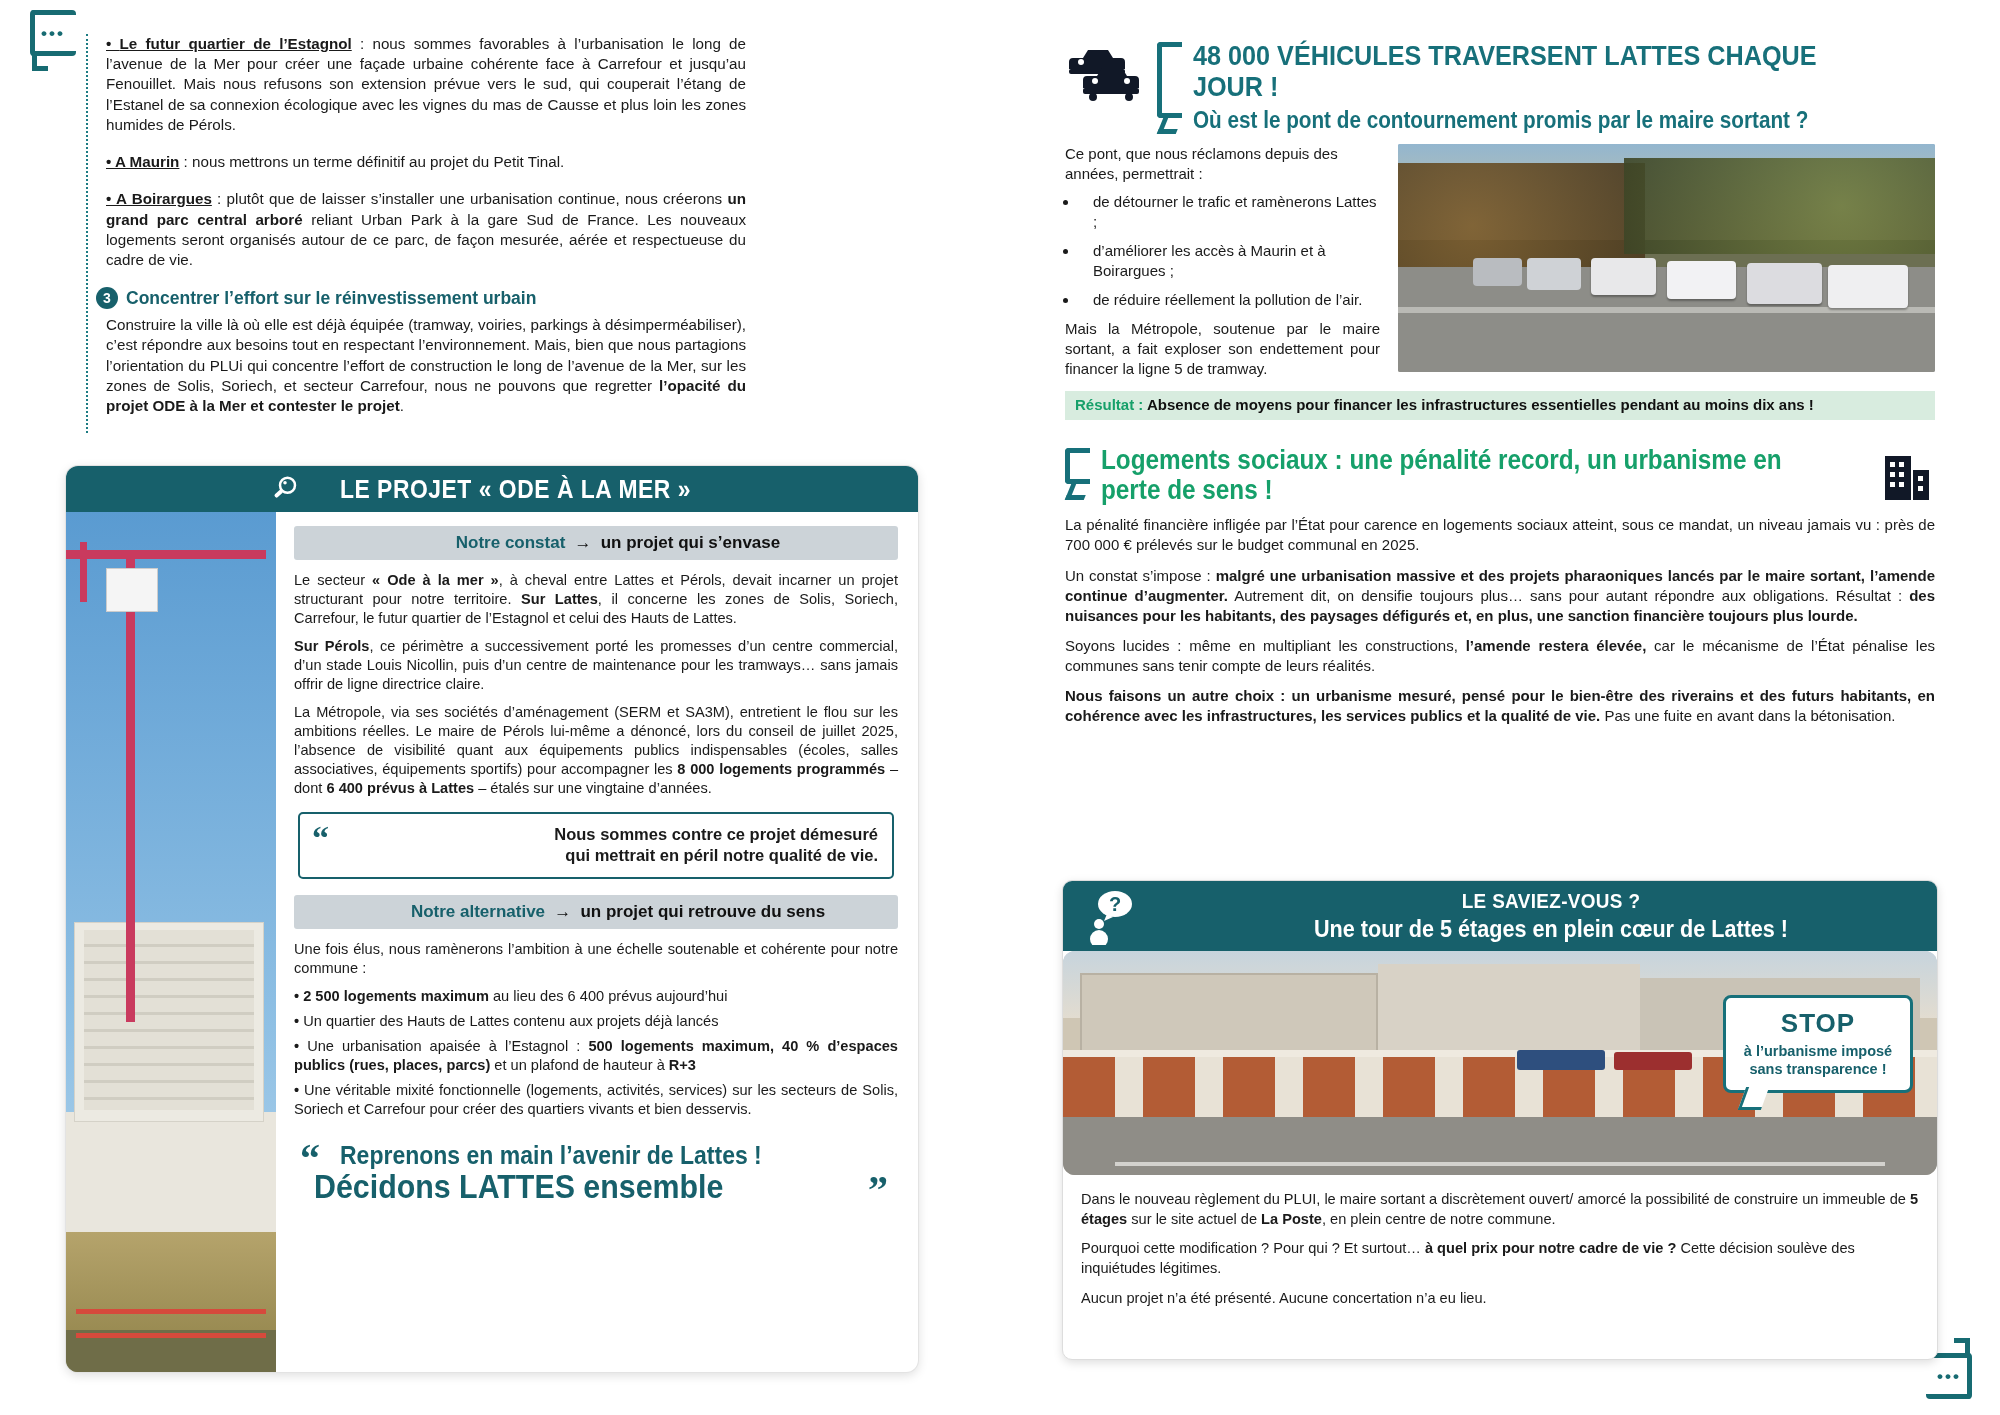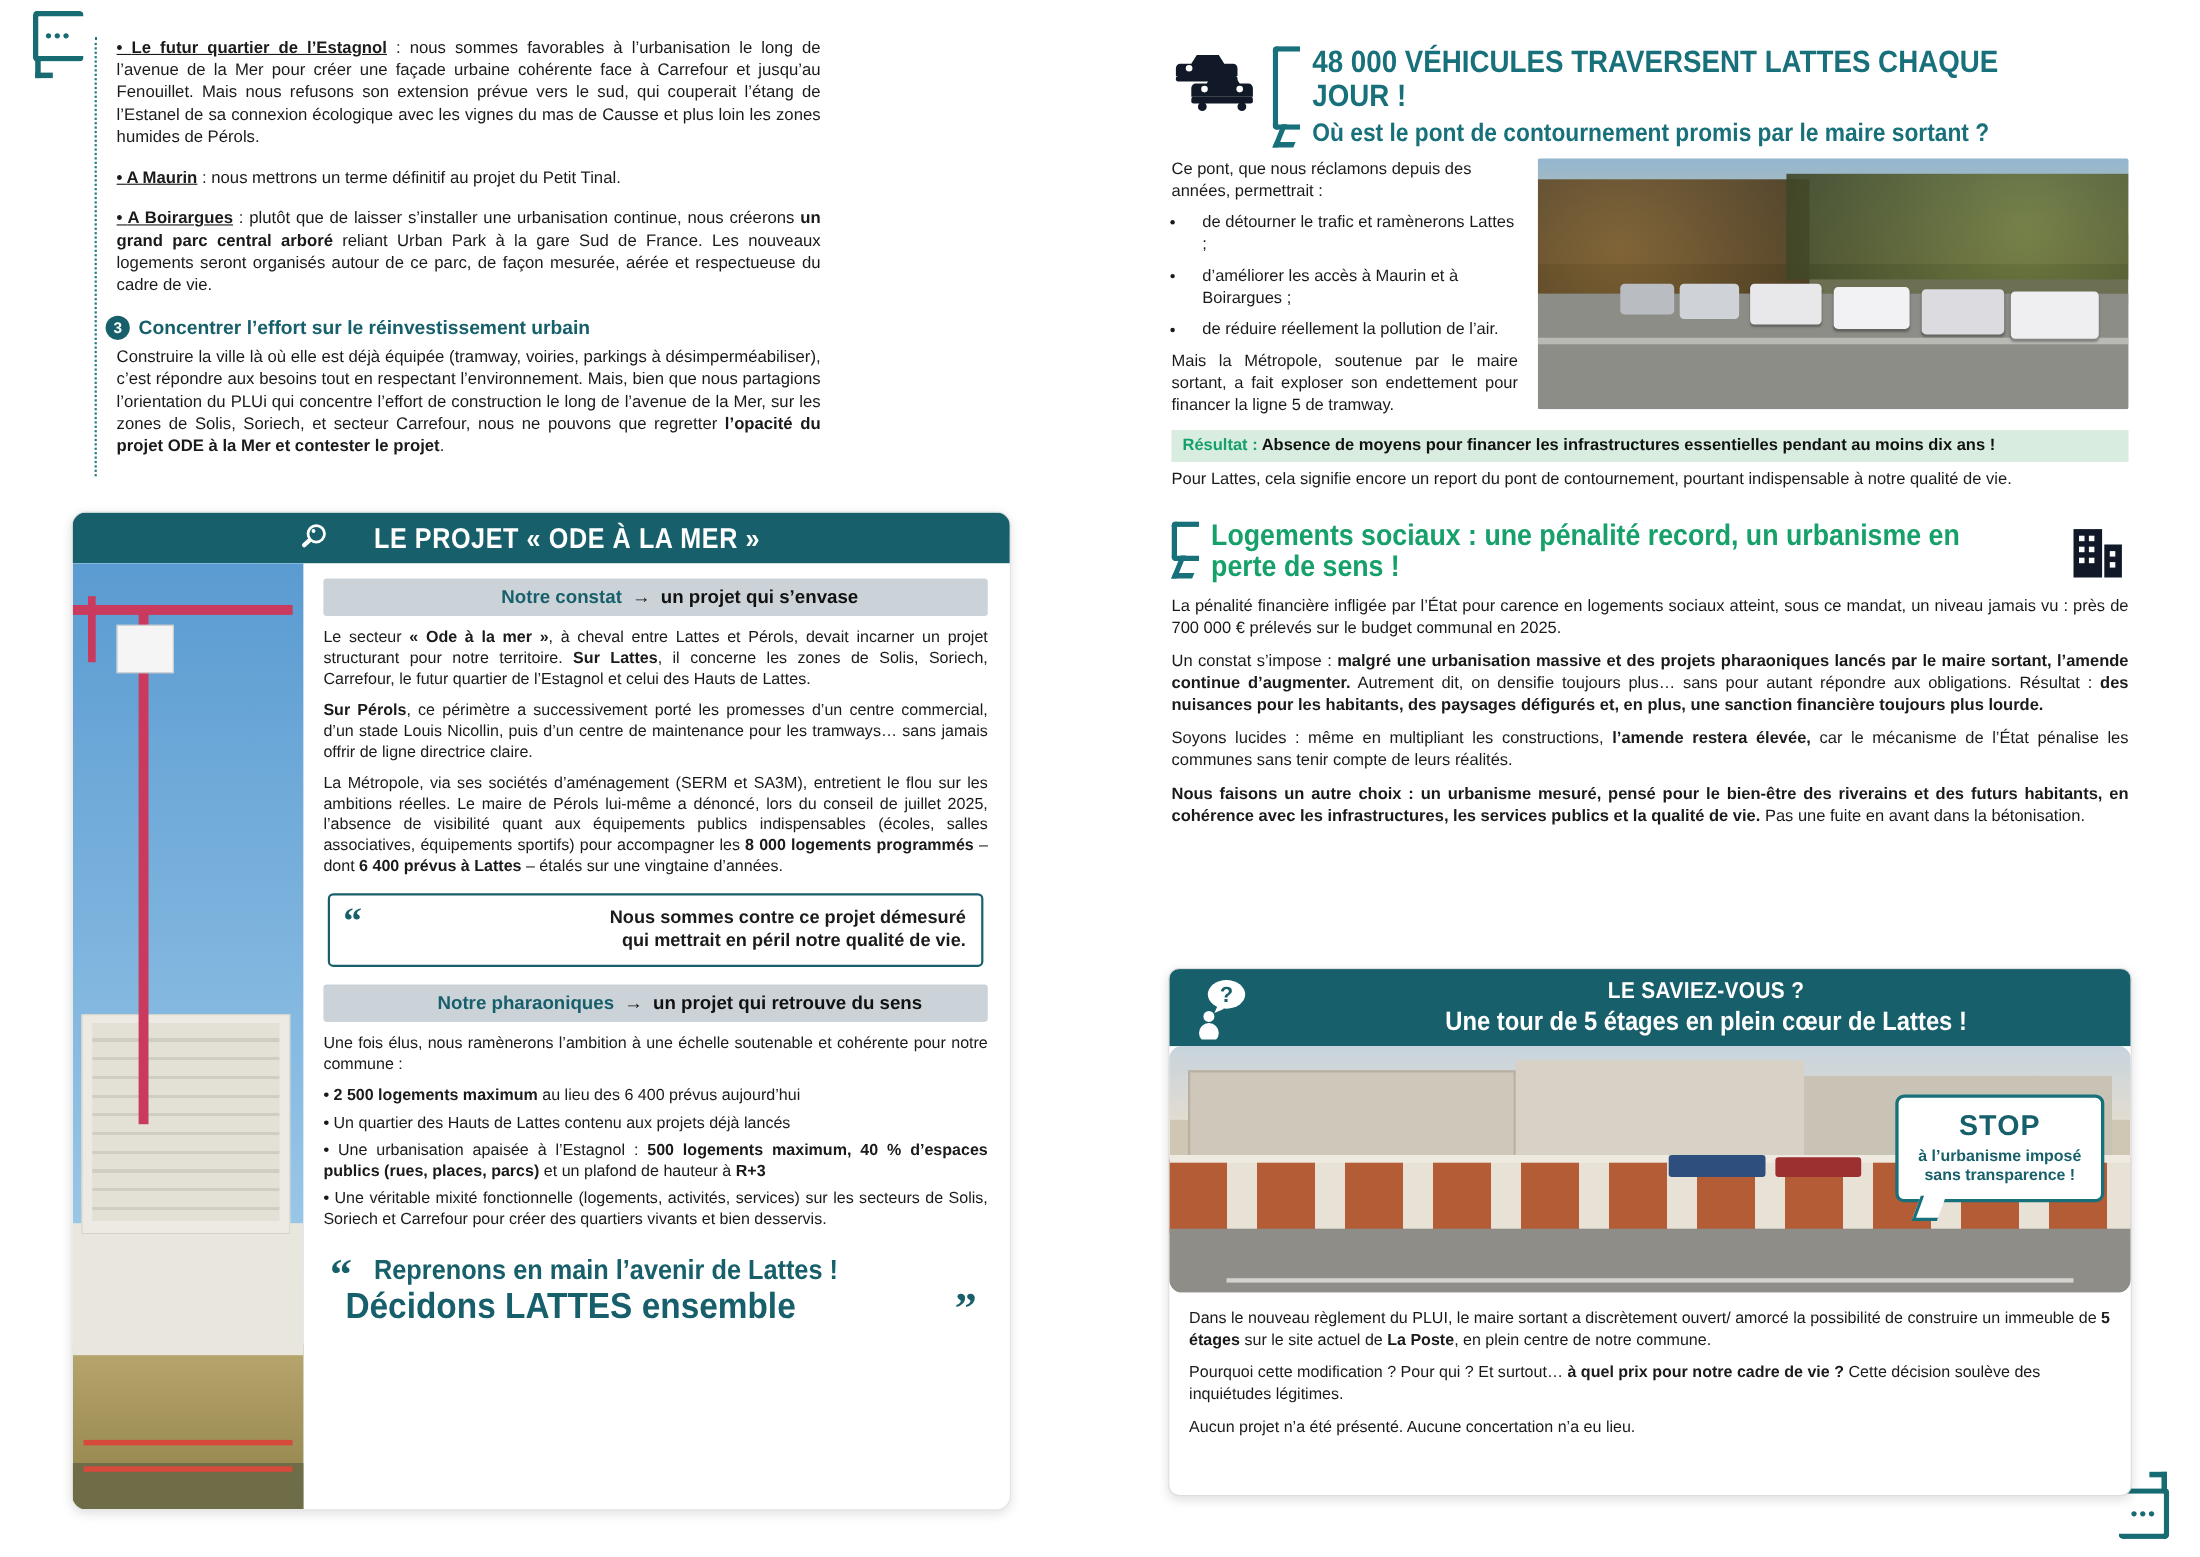--- a/index.html
+++ b/index.html
@@ -289,21 +289,21 @@
 
         <div class="quote-box">
           <span class="qmark">“</span>
           <div class="qtxt">
             <div>Nous sommes contre ce projet démesuré</div>
             <div>qui mettrait en péril notre qualité de vie.</div>
           </div>
         </div>
 
         <div class="sub-banner">
-          <span class="a">Notre pharaoniques</span>
+          <span class="a">Notre alternative</span>
           <span class="b">&nbsp;<span>→</span>&nbsp;</span>
           <span class="b">un projet qui retrouve du sens</span>
         </div>
 
         <p>Une fois élus, nous ramènerons l’ambition à une échelle soutenable et cohérente pour notre commune :</p>
 
         <ul class="list-alt">
           <li><b>2 500 logements maximum</b> au lieu des 6 400 prévus aujourd’hui</li>
           <li>Un quartier des Hauts de Lattes contenu aux projets déjà lancés</li>
           <li>Une urbanisation apaisée à l’Estagnol : <b>500 logements maximum, 40 % d’espaces publics (rues, places, parcs)</b> et un plafond de hauteur à <b>R+3</b></li>
@@ -368,21 +368,20 @@
         <div style="position:absolute;left:65%;bottom:30%;width:14%;height:18%;background:#dcdce0;border-radius:4px;box-shadow:0 2px 2px rgba(0,0,0,.3);"></div>
         <div style="position:absolute;left:80%;bottom:28%;width:15%;height:19%;background:#efeff1;border-radius:4px;box-shadow:0 2px 2px rgba(0,0,0,.3);"></div>
         <div style="position:absolute;left:24%;bottom:36%;width:10%;height:14%;background:#cfd2d6;border-radius:4px;"></div>
         <div style="position:absolute;left:14%;bottom:38%;width:9%;height:12%;background:#b9bcc0;border-radius:4px;"></div>
       </div>
     </div>
 
     <div class="result-banner">
       <span class="lbl">Résultat :</span><span class="txt"> Absence de moyens pour financer les infrastructures essentielles pendant au moins dix ans !</span>
     </div>
-    <div style="font-size:15px;line-height:1.3;margin-top:6px">Pour Lattes, cela signifie encore un report du pont de contournement, pourtant indispensable à notre qualité de vie.</div>
 
     <div class="tag-head" style="margin-top:26px;align-items:center">
       <div class="tag-bracket" style="height:54px"></div>
       <div style="flex:1">
         <div class="hl-green">Logements sociaux : une pénalité record, un urbanisme en perte de sens !</div>
       </div>
       <svg width="56" height="56" viewBox="0 0 56 56">
         <g fill="#111827">
           <rect x="6" y="8" width="26" height="44"></rect>
           <rect x="34" y="22" width="16" height="30"></rect>

